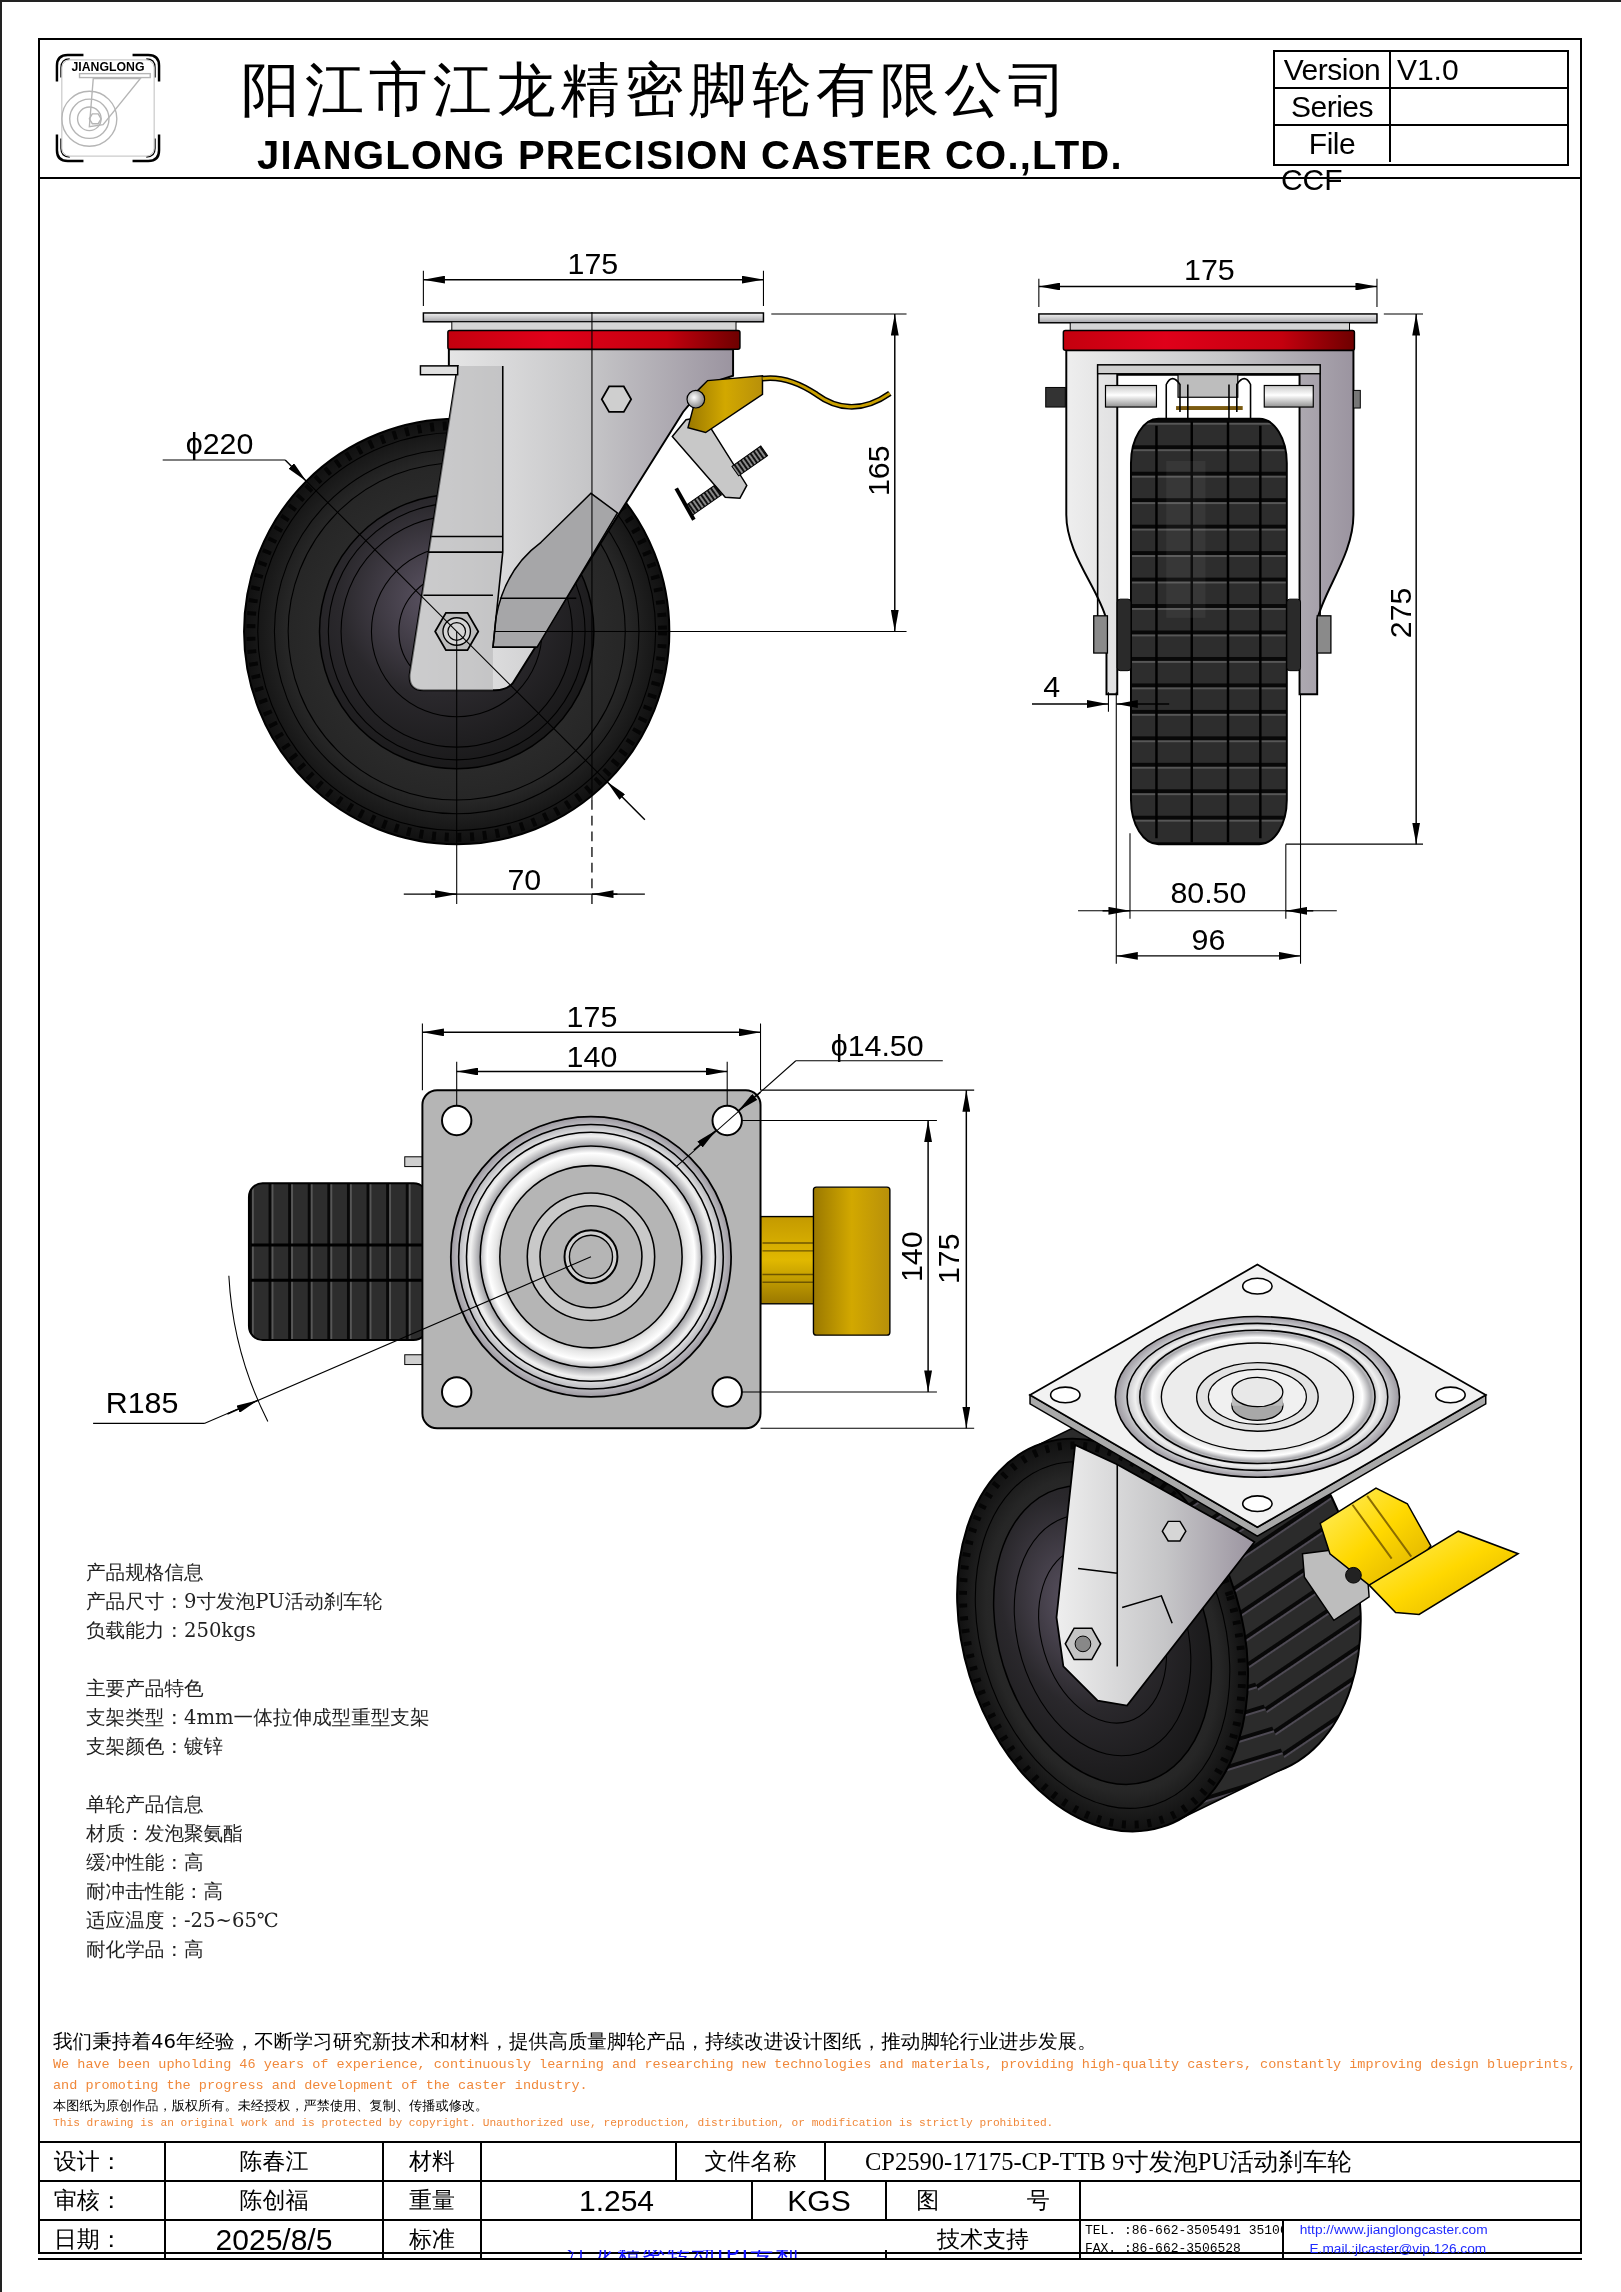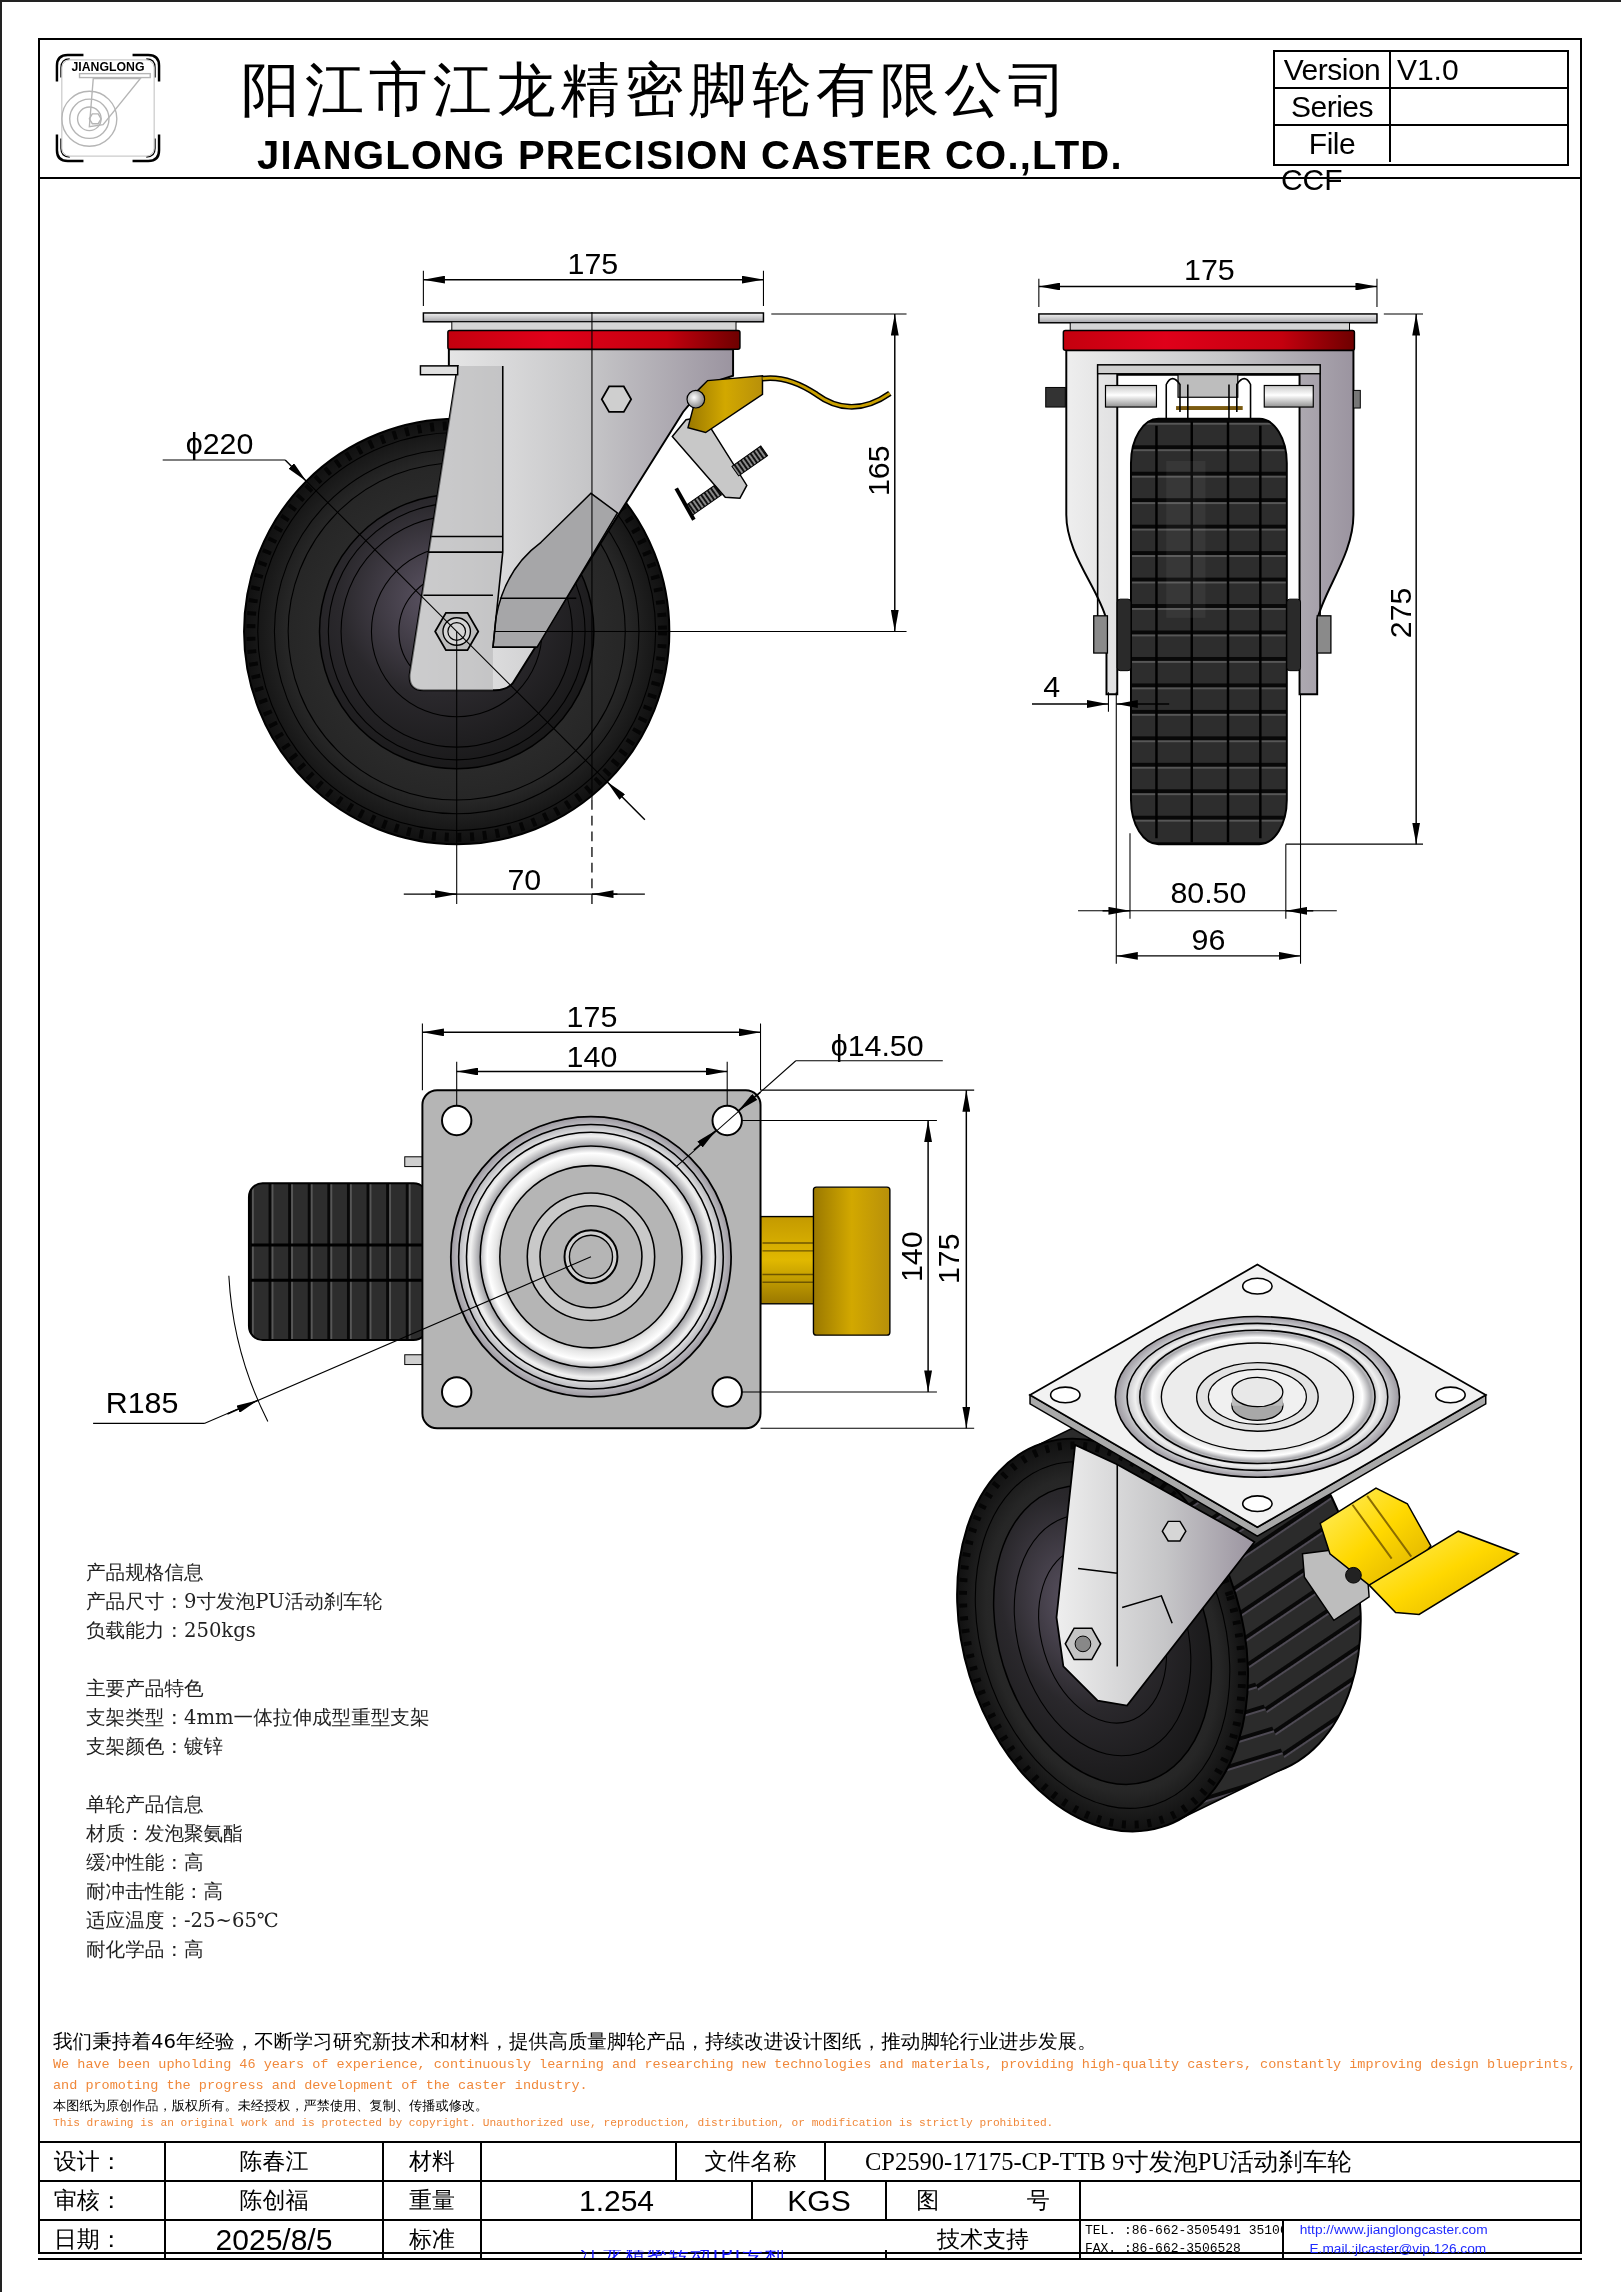--- a/index.html
+++ b/index.html
@@ -34,21 +34,21 @@
   .tb{left:38px;top:2141px;width:1544px;border-top:2px solid #000;box-sizing:border-box;}
   .tb-row{display:grid;height:37px;border-bottom:2px solid #000;box-sizing:content-box;}
   .tb-row.r1{grid-template-columns:128px 218px 98px 195px 149px 1fr;}
   .tb-row.r2{grid-template-columns:128px 218px 98px 271px 134px 194px 1fr;}
   .tb-row.r3{grid-template-columns:128px 218px 98px 405px 194px 203px 1fr;}
   .tb-cell{border-right:2px solid #000;box-sizing:border-box;display:flex;align-items:center;justify-content:center;font-size:23px;white-space:nowrap;overflow:hidden;font-family:"DejaVu Sans",sans-serif;}
   .tb-cell:last-child{border-right:none;}
   .tb-cell.left{justify-content:flex-start;padding-left:15.7px;}
   .tb-cell.num{font-family:"Liberation Sans",sans-serif;font-size:30px;}
   .tb-cell.file{justify-content:flex-start;padding-left:39px;font-family:"Liberation Serif","DejaVu Serif",serif;font-size:24.5px;}
-  .tb-cell.std{color:var(--standard-blue);font-size:20px;letter-spacing:2px;margin-top:29px;}
+  .tb-cell.std{color:var(--standard-blue);font-size:23px;letter-spacing:2px;margin-top:29px;}
   .tb-cell.spaced{letter-spacing:25.5px;word-spacing:29px;padding-left:25.5px;}
   .tb-cell.contact{flex-direction:column;align-items:flex-start;justify-content:center;padding-left:3.9px;font-family:"Liberation Mono",monospace;font-size:13px;line-height:17.6px;}
   .tb-cell.web{flex-direction:column;align-items:flex-start;justify-content:center;padding-left:15.7px;font-family:"Liberation Sans",sans-serif;font-size:13.7px;line-height:18.6px;color:var(--link-blue);}
   .tb-cell.web .email{padding-left:9.8px;}
   svg text{font-family:"Liberation Sans",sans-serif;}
   .dimtext{font-size:31px;fill:#000;}
   .ln{stroke:#000;stroke-width:1.6;fill:none;}
   .thin{stroke:#000;stroke-width:1.1;fill:none;}
   .dim{stroke:#000;stroke-width:1.5;fill:none;}
   .dash{stroke:#000;stroke-width:1.3;fill:none;stroke-dasharray:10 6;}

